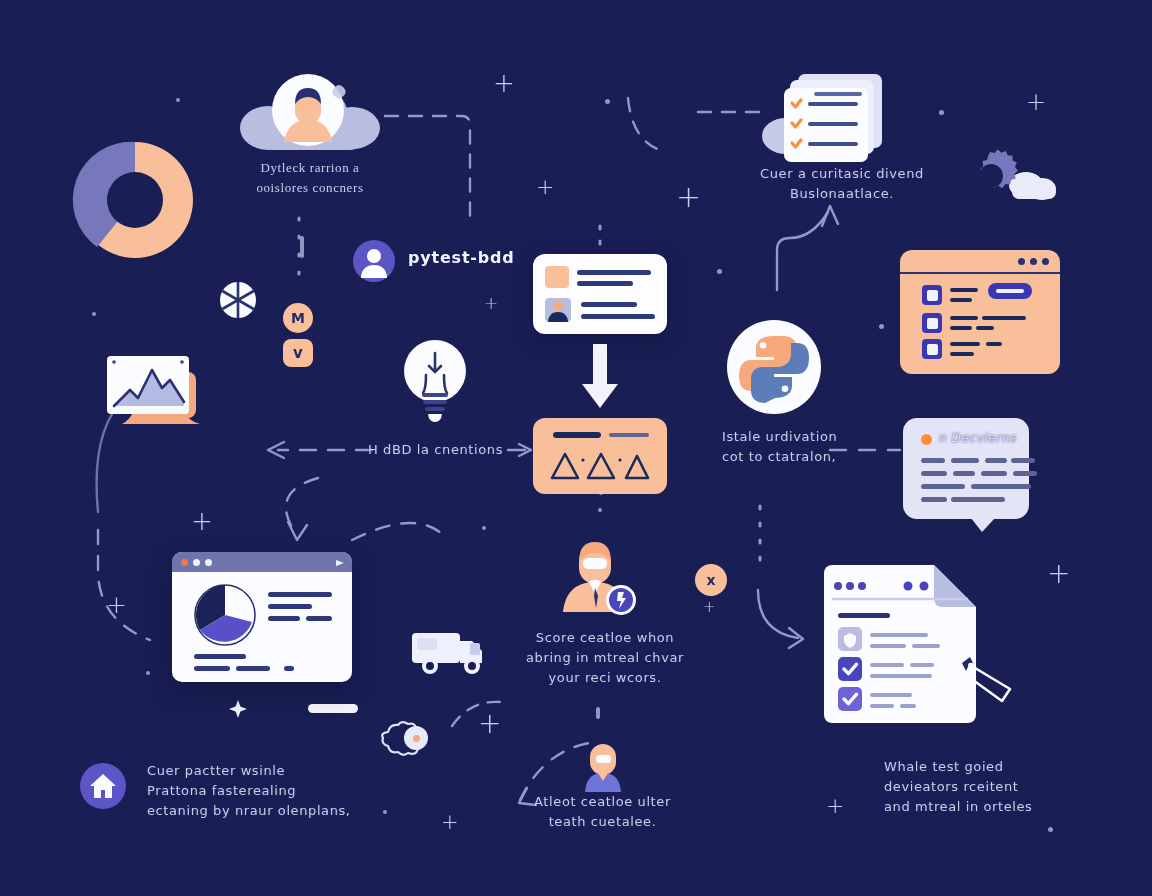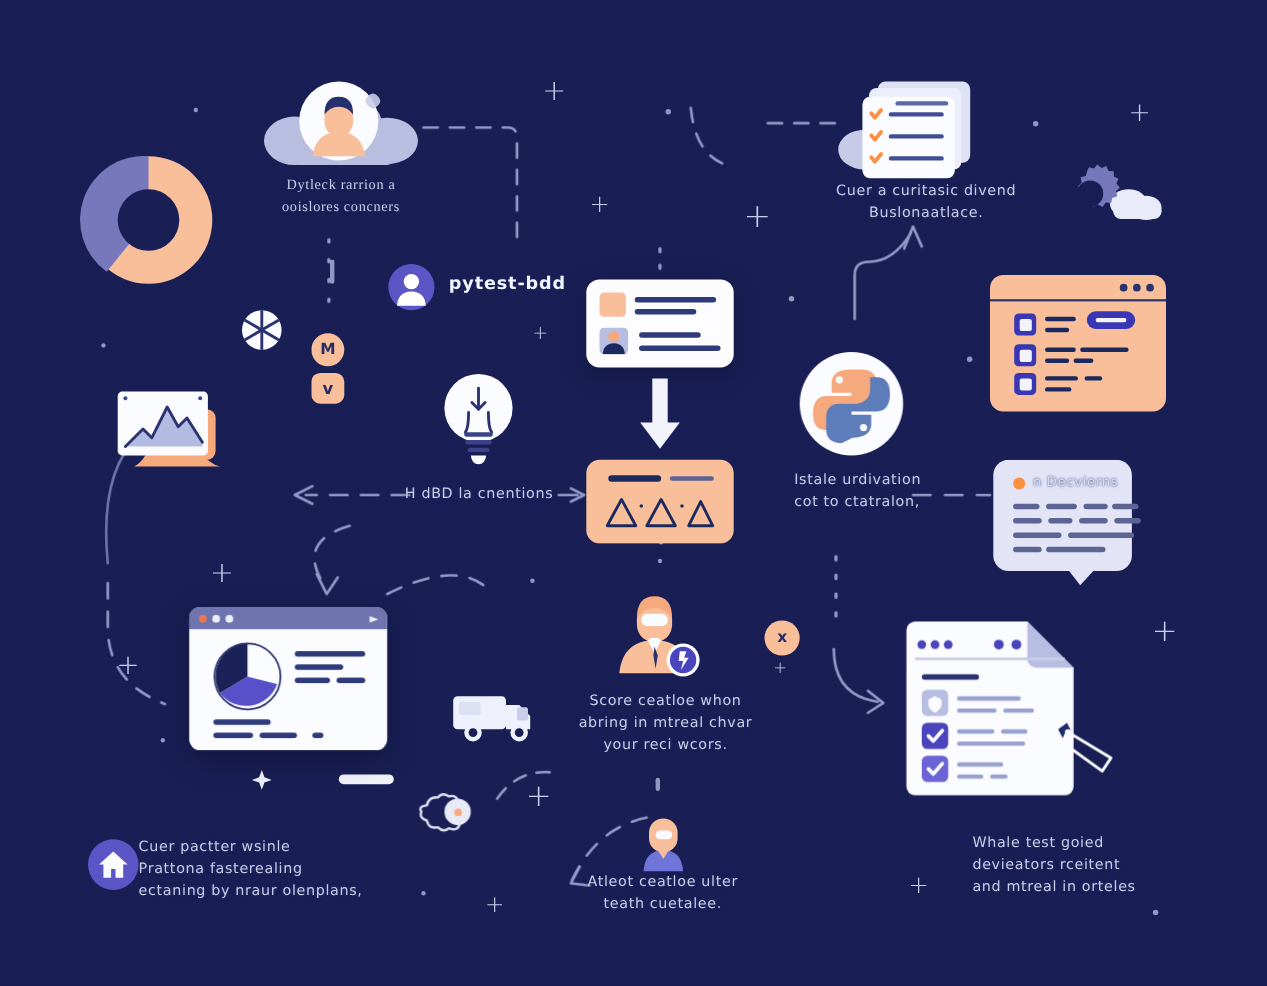--- a/index.html
+++ b/index.html
@@ -356,21 +356,21 @@
     <div class="bar dark" style="left:76px;top:76px;width:18px;height:4px;"></div>
 
     <div class="abs" style="left:22px;top:89px;width:20px;height:20px;border-radius:4px;background:#3a37b5;display:flex;align-items:center;justify-content:center;">
       <span style="width:11px;height:11px;background:#f3f4fb;border-radius:2px;display:block;"></span>
     </div>
     <div class="bar dark" style="left:50px;top:92px;width:30px;height:4px;"></div>
     <div class="bar dark" style="left:86px;top:92px;width:16px;height:4px;"></div>
     <div class="bar dark" style="left:50px;top:102px;width:24px;height:4px;"></div>
   </div>
 
-  <div class="card-lav" style="left:903px;top:418px;width:126px;height:101px;">
+  <div class="card-lav" style="left:903px;top:418px;width:126px;height:101px;font-style:italic;">
     <div class="abs" style="left:18px;top:16px;width:11px;height:11px;border-radius:50%;background:#ff8f3f;"></div>
     <div class="caption left" style="left:36px;top:11px;width:110px;font-size:12px;">n Decvierns</div>
     <div class="bar" style="left:18px;top:40px;width:24px;height:5px;background:#5d6494;"></div>
     <div class="bar" style="left:48px;top:40px;width:28px;height:5px;background:#5d6494;"></div>
     <div class="bar" style="left:82px;top:40px;width:22px;height:5px;background:#5d6494;"></div>
     <div class="bar" style="left:108px;top:40px;width:24px;height:5px;background:#5d6494;"></div>
     <div class="bar" style="left:18px;top:53px;width:26px;height:5px;background:#5d6494;"></div>
     <div class="bar" style="left:50px;top:53px;width:22px;height:5px;background:#5d6494;"></div>
     <div class="bar" style="left:78px;top:53px;width:26px;height:5px;background:#5d6494;"></div>
     <div class="bar" style="left:110px;top:53px;width:24px;height:5px;background:#5d6494;"></div>
@@ -490,21 +490,21 @@
   <div class="caption left" style="left:884px;top:757px;width:215px;">Whale test goied
 devieators rceitent
 and mtreal in orteles</div>
 
   <div class="abs" style="left:80px;top:763px;">
     <svg width="46" height="46" viewBox="0 0 46 46">
       <circle cx="23" cy="23" r="23" fill="#5b55c6"></circle>
       <path d="M23 11 L36 23 h-4 v12 h-7 v-8 h-4 v8 h-7 V23 h-4z" fill="#fbfcff"></path>
     </svg>
   </div>
-  <div class="caption left" style="left:126px;top:761px;width:220px;">Cuer pactter wsinle
+  <div class="caption left" style="left:147px;top:761px;width:220px;">Cuer pactter wsinle
 Prattona fasterealing
 ectaning by nraur olenplans,</div>
 
   <div class="abs" style="left:577px;top:742px;">
     <svg width="52" height="52" viewBox="0 0 52 52">
       <path d="M26 2 a13 13 0 0 1 13 13 v5 a13 13 0 0 1 -26 0 v-5 a13 13 0 0 1 13 -13z" fill="#f9bf9b"></path>
       <rect x="19" y="13" width="15" height="8" rx="4" fill="#fbfcff"></rect>
       <path d="M26 31 c-12 0 -17 7 -18 19 h36 c-1 -12 -6 -19 -18 -19z" fill="#6f74d8"></path>
       <path d="M21 31 l5 8 l5 -8 l-2 -2 h-6z" fill="#f9bf9b"></path>
     </svg>

